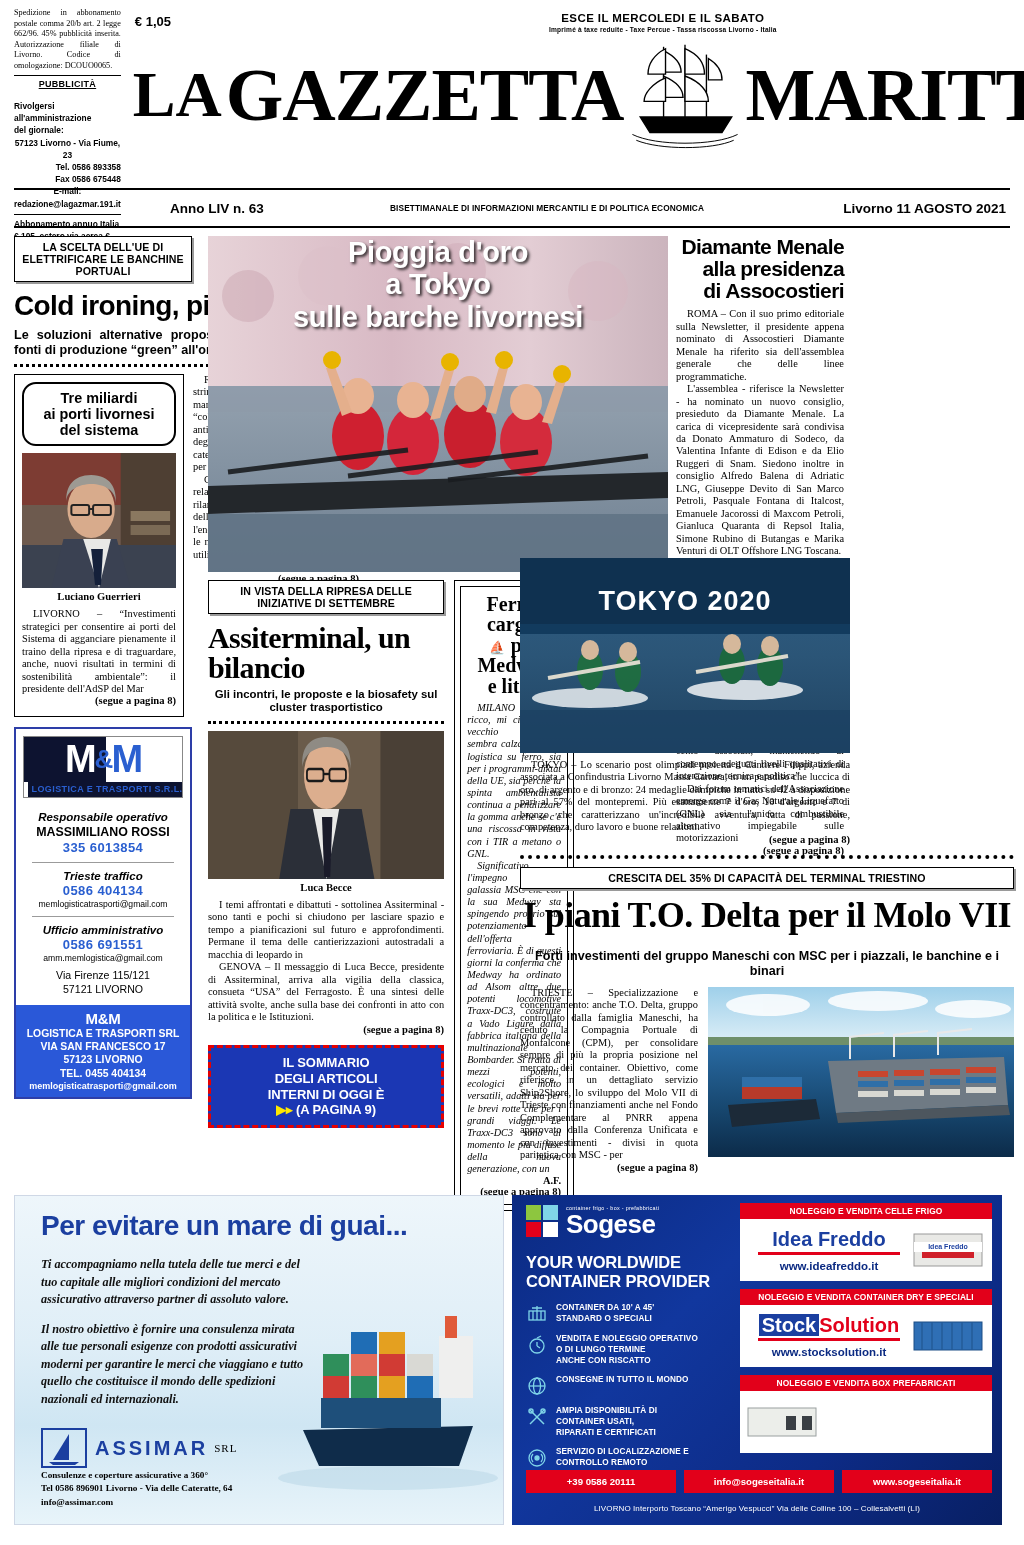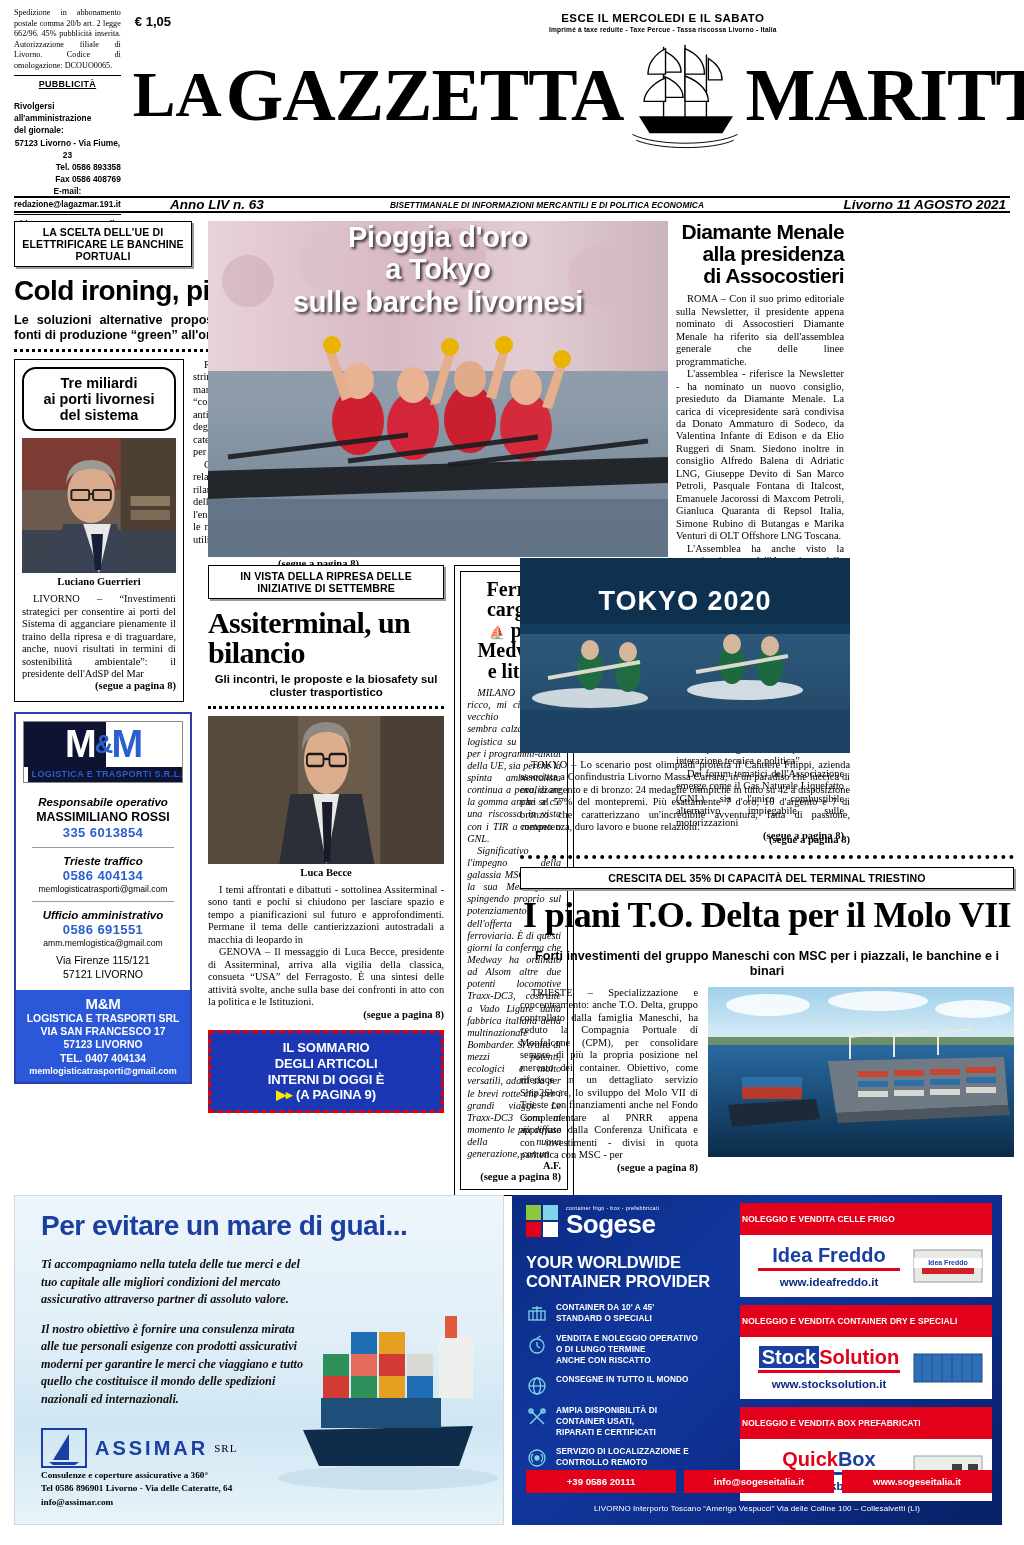--- a/index.html
+++ b/index.html
@@ -30,22 +30,22 @@
   .mh-sched .l1 { font-family:"Liberation Sans", sans-serif; font-size:11.5px; font-weight:bold; letter-spacing:.4px; }
   .mh-sched .l2 { font-family:"Liberation Sans", sans-serif; font-size:6.6px; font-weight:bold; letter-spacing:.2px; margin-top:2px; }
 
   .logo-row { display:flex; align-items:center; justify-content:center; margin-top:6px; }
   .logo-txt { font-family:"Liberation Serif", serif; font-weight:bold; font-size:74px; line-height:.82;
               letter-spacing:-1px; transform:scaleX(1.0); }
   .logo-la { font-size:64px; letter-spacing:0px; padding-right:4px;}
   .ship { width:118px; height:112px; margin:0 2px; }
 
   
-  .infobar { border-top:2.5px solid #000; border-bottom:2.5px solid #000; margin-top:20px;
-             height:17px; display:flex; align-items:center;font-style:italic; }
+  .infobar { border-top:2.5px solid #000; border-bottom:2.5px solid #000; margin-top:12px;
+             height:40px; display:flex; align-items:center; }
   .ib-left { font-family:"Liberation Sans", sans-serif; font-weight:bold; font-size:13.5px; width:300px; padding-left:156px; }
   .ib-mid  { font-family:"Liberation Sans", sans-serif; font-weight:bold; font-size:8.3px; flex:1; text-align:center; letter-spacing:.1px; }
   .ib-right{ font-family:"Liberation Sans", sans-serif; font-weight:bold; font-size:13.5px; width:230px; text-align:right; padding-right:4px; }
 
   
   .grid { display:flex; gap:8px; margin-top:8px; }
   .col-left { width:178px; }
   .col-mid  { width:636px; }
   .col-right{ width:168px; }
 
@@ -163,21 +163,21 @@
   .sog-tag { font-size:5.4px; letter-spacing:.3px; font-family:"Liberation Sans", sans-serif; }
   .sog-head { font-family:"Liberation Sans", sans-serif; font-weight:bold; font-size:16.5px;
               line-height:1.16; margin-top:14px; letter-spacing:-.2px; }
   .sog-list { margin-top:12px; }
   .sog-item { display:flex; align-items:flex-start; margin-bottom:9px; }
   .sog-ic { width:22px; height:22px; flex:0 0 22px; margin-right:8px; }
   .sog-tx { font-family:"Liberation Sans", sans-serif; font-weight:bold; font-size:8.2px;
             line-height:1.3; letter-spacing:.1px; }
   .sog-right { position:absolute; right:10px; top:8px; width:252px; }
   .brand-hdr { background:#e2001a; color:#fff; font-family:"Liberation Sans", sans-serif;
-               font-weight:bold; font-size:8.4px; padding:11px 2px; letter-spacing:.1px; }
+               font-weight:bold; font-size:8.4px; text-align:center; padding:3px 2px; letter-spacing:.1px; }
   .brand-box { background:#fff; height:62px; display:flex; align-items:center; margin-bottom:8px; padding:0 6px; }
   .brand-l { flex:1; text-align:center; }
   .brand-n { font-family:"Liberation Sans", sans-serif; font-weight:bold; font-size:20px; line-height:1; }
   .brand-u { font-family:"Liberation Sans", sans-serif; font-weight:bold; font-size:11.5px; color:#0b2a82; margin-top:5px; }
   .brand-bar { height:3px; background:#e2001a; margin:3px 12px; }
   .brand-img { width:74px; height:44px; }
   .sog-btns { position:absolute; left:14px; right:10px; bottom:32px; display:flex; gap:8px; }
   .sog-btn { flex:1; background:#e2001a; color:#fff; text-align:center;
              font-family:"Liberation Sans", sans-serif; font-weight:bold; font-size:9.6px; padding:6px 2px; }
   .sog-foot { position:absolute; left:0; right:0; bottom:12px; text-align:center; color:#fff;
@@ -191,21 +191,21 @@
   <div class="masthead">
     <div class="mh-left">
       <div class="mh-legal">Spedizione in abbonamento postale comma 20/b art. 2 legge 662/96. 45% pubblicità inserita. Autorizzazione filiale di Livorno. Codice di omologazione: DCOUO0065.</div>
       <div class="mh-rule"></div>
       <div class="mh-pub">PUBBLICITÀ</div>
       <div class="mh-addr">
         <div>Rivolgersi all'amministrazione</div>
         <div>del giornale:</div>
         <div class="c">57123 Livorno - Via Fiume, 23</div>
         <div class="r">Tel. 0586 893358</div>
-        <div class="r">Fax 0586 408769</div>
+        <div class="r">Fax 0586 675448</div>
         <div class="c">E-mail: redazione@lagazmar.191.it</div>
       </div>
       <div class="mh-rule"></div>
       <div class="mh-sub">Abbonamento annuo Italia € 105, estero via aerea € 170.</div>
     </div>
 
     <div class="mh-center">
       <div class="mh-price">€ 1,05</div>
       <div class="mh-sched">
         <div class="l1">ESCE IL MERCOLEDI E IL SABATO</div>
@@ -323,21 +323,21 @@
           <div class="mm-tel">0586 691551</div>
           <div class="mm-mail">amm.memlogistica@gmail.com</div>
           <div class="mm-addr">Via Firenze 115/121</div>
           <div class="mm-addr" style="margin-top:0">57121 LIVORNO</div>
         </div>
         <div class="mm-foot">
           <div class="big">M&amp;M</div>
           <div class="l">LOGISTICA E TRASPORTI SRL</div>
           <div class="l">VIA SAN FRANCESCO 17</div>
           <div class="l">57123 LIVORNO</div>
-          <div class="l">TEL. 0407 404134</div>
+          <div class="l">TEL. 0455 404134</div>
           <div class="mail">memlogisticatrasporti@gmail.com</div>
         </div>
       </div>
     </div>
 
     <div class="col-mid" style="margin-left:-168px; padding-left:176px;">
 
       <div class="photo-main">
         <svg width="100%" height="336" viewBox="0 0 460 336" preserveAspectRatio="none">
           <defs>
@@ -753,27 +753,20 @@
                   <line x1="40" y1="8" x2="40" y2="36"></line>
                 <line x1="50" y1="8" x2="50" y2="36"></line>
                   <line x1="60" y1="8" x2="60" y2="36"></line>
               </g>
             </svg>
           </span>
         </div>
 
         <div class="brand-hdr">NOLEGGIO E VENDITA BOX PREFABRICATI</div>
         <div class="brand-box">
-          <div class="brand-l">
-            <div class="brand-n">
-              <span style="color:#e2001a">Quick</span><span style="color:#1b3fa0">Box</span>
-            </div>
-            <div class="brand-bar" style="background:#1b3fa0"></div>
-            <div class="brand-u">www.quickbox.info</div>
-          </div>
           <span class="brand-img">
             <svg width="74" height="44" viewBox="0 0 74 44">
               <rect x="2" y="8" width="68" height="28" fill="#eceeea" stroke="#9aa0a0"></rect>
               <rect x="40" y="16" width="10" height="14" fill="#3a3f44"></rect>
               <rect x="56" y="16" width="10" height="14" fill="#3a3f44"></rect>
             </svg>
           </span>
         </div>
       </div>
 

